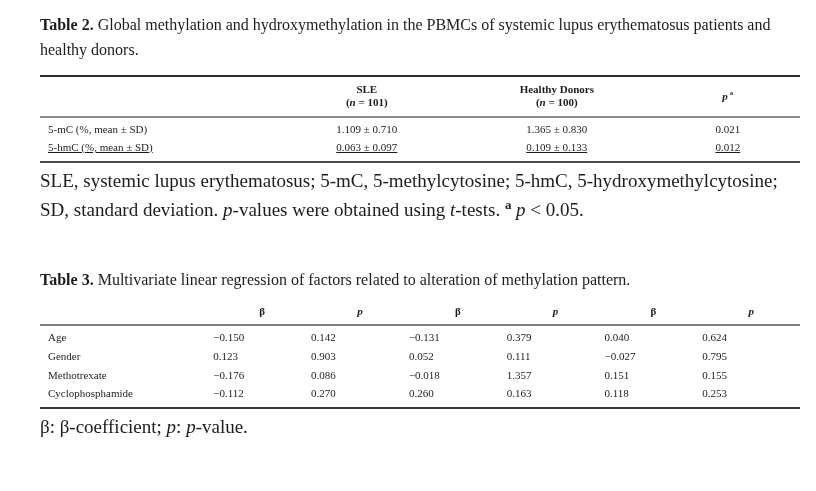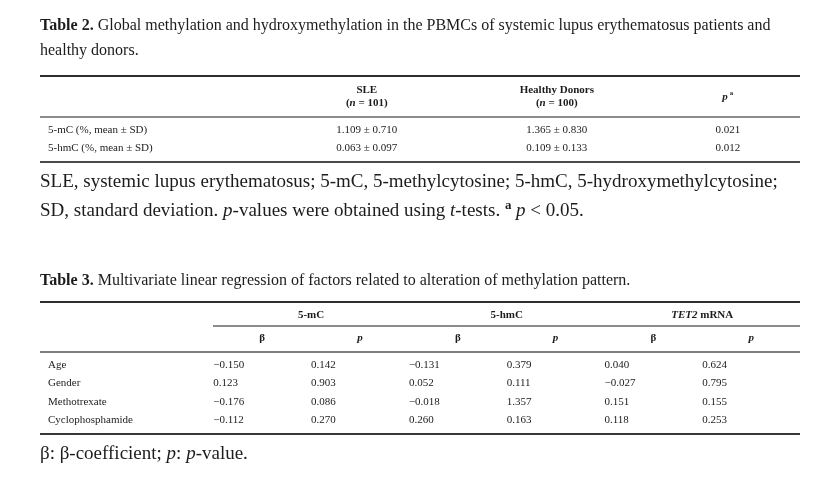--- a/index.html
+++ b/index.html
@@ -19,21 +19,21 @@
   
   .t2 { margin-top:12px; }
   .t2 thead td {
     border-top:2px solid #2e2e2e;
     border-bottom:2px solid #8c8c8c;
     font-weight:bold; text-align:center; vertical-align:middle;
     padding:6px 0 7px 0; line-height:1.22;
   }
   .t2 tbody td { text-align:center; padding:1px 0; line-height:1.42; }
   .t2 tbody tr:first-child td { padding-top:4px; }
-  .t2 tbody tr:last-child td { padding-bottom:5px; border-bottom:2px solid #4a4a4a; }
+  .t2 tbody tr:last-child td { padding-bottom:5px; border-bottom:2px solid #4a4a4a;text-decoration:underline; }
   .t2 td.rowlabel, .t3 td.rowlabel { text-align:left; padding-left:8px; }
 
   .it { font-style:italic; }
   .sup-a { font-size:0.62em; font-weight:bold; vertical-align:super; margin-left:2px; }
 
   .footnote { font-size:19px; line-height:1.5; max-width:764px; margin:4px 0 0 0; }
   .footnote sup { font-size:0.68em; font-weight:bold; }
 
   
   .cap3 { margin-top:42px; }
@@ -99,26 +99,20 @@
     <colgroup>
       <col style="width:22.8%">
       <col style="width:12.87%">
         <col style="width:12.87%">
         <col style="width:12.87%">
       <col style="width:12.87%">
         <col style="width:12.87%">
         <col style="width:12.85%">
     </colgroup>
     <thead>
-      <tr class="grouprow">
-        <td></td>
-        <td class="groupcell" colspan="2"><span>5-mC</span></td>
-        <td class="groupcell" colspan="2"><span>5-hmC</span></td>
-        <td class="groupcell" colspan="2"><span class="it">TET2</span><span> mRNA</span></td>
-      </tr>
       <tr class="subrow">
         <td></td>
         <td class="b-col">β</td>
         <td class="p-col">p</td>
         <td class="b-col">β</td>
         <td class="p-col">p</td>
         <td class="b-col">β</td>
         <td class="p-col">p</td>
       </tr>
     </thead>

